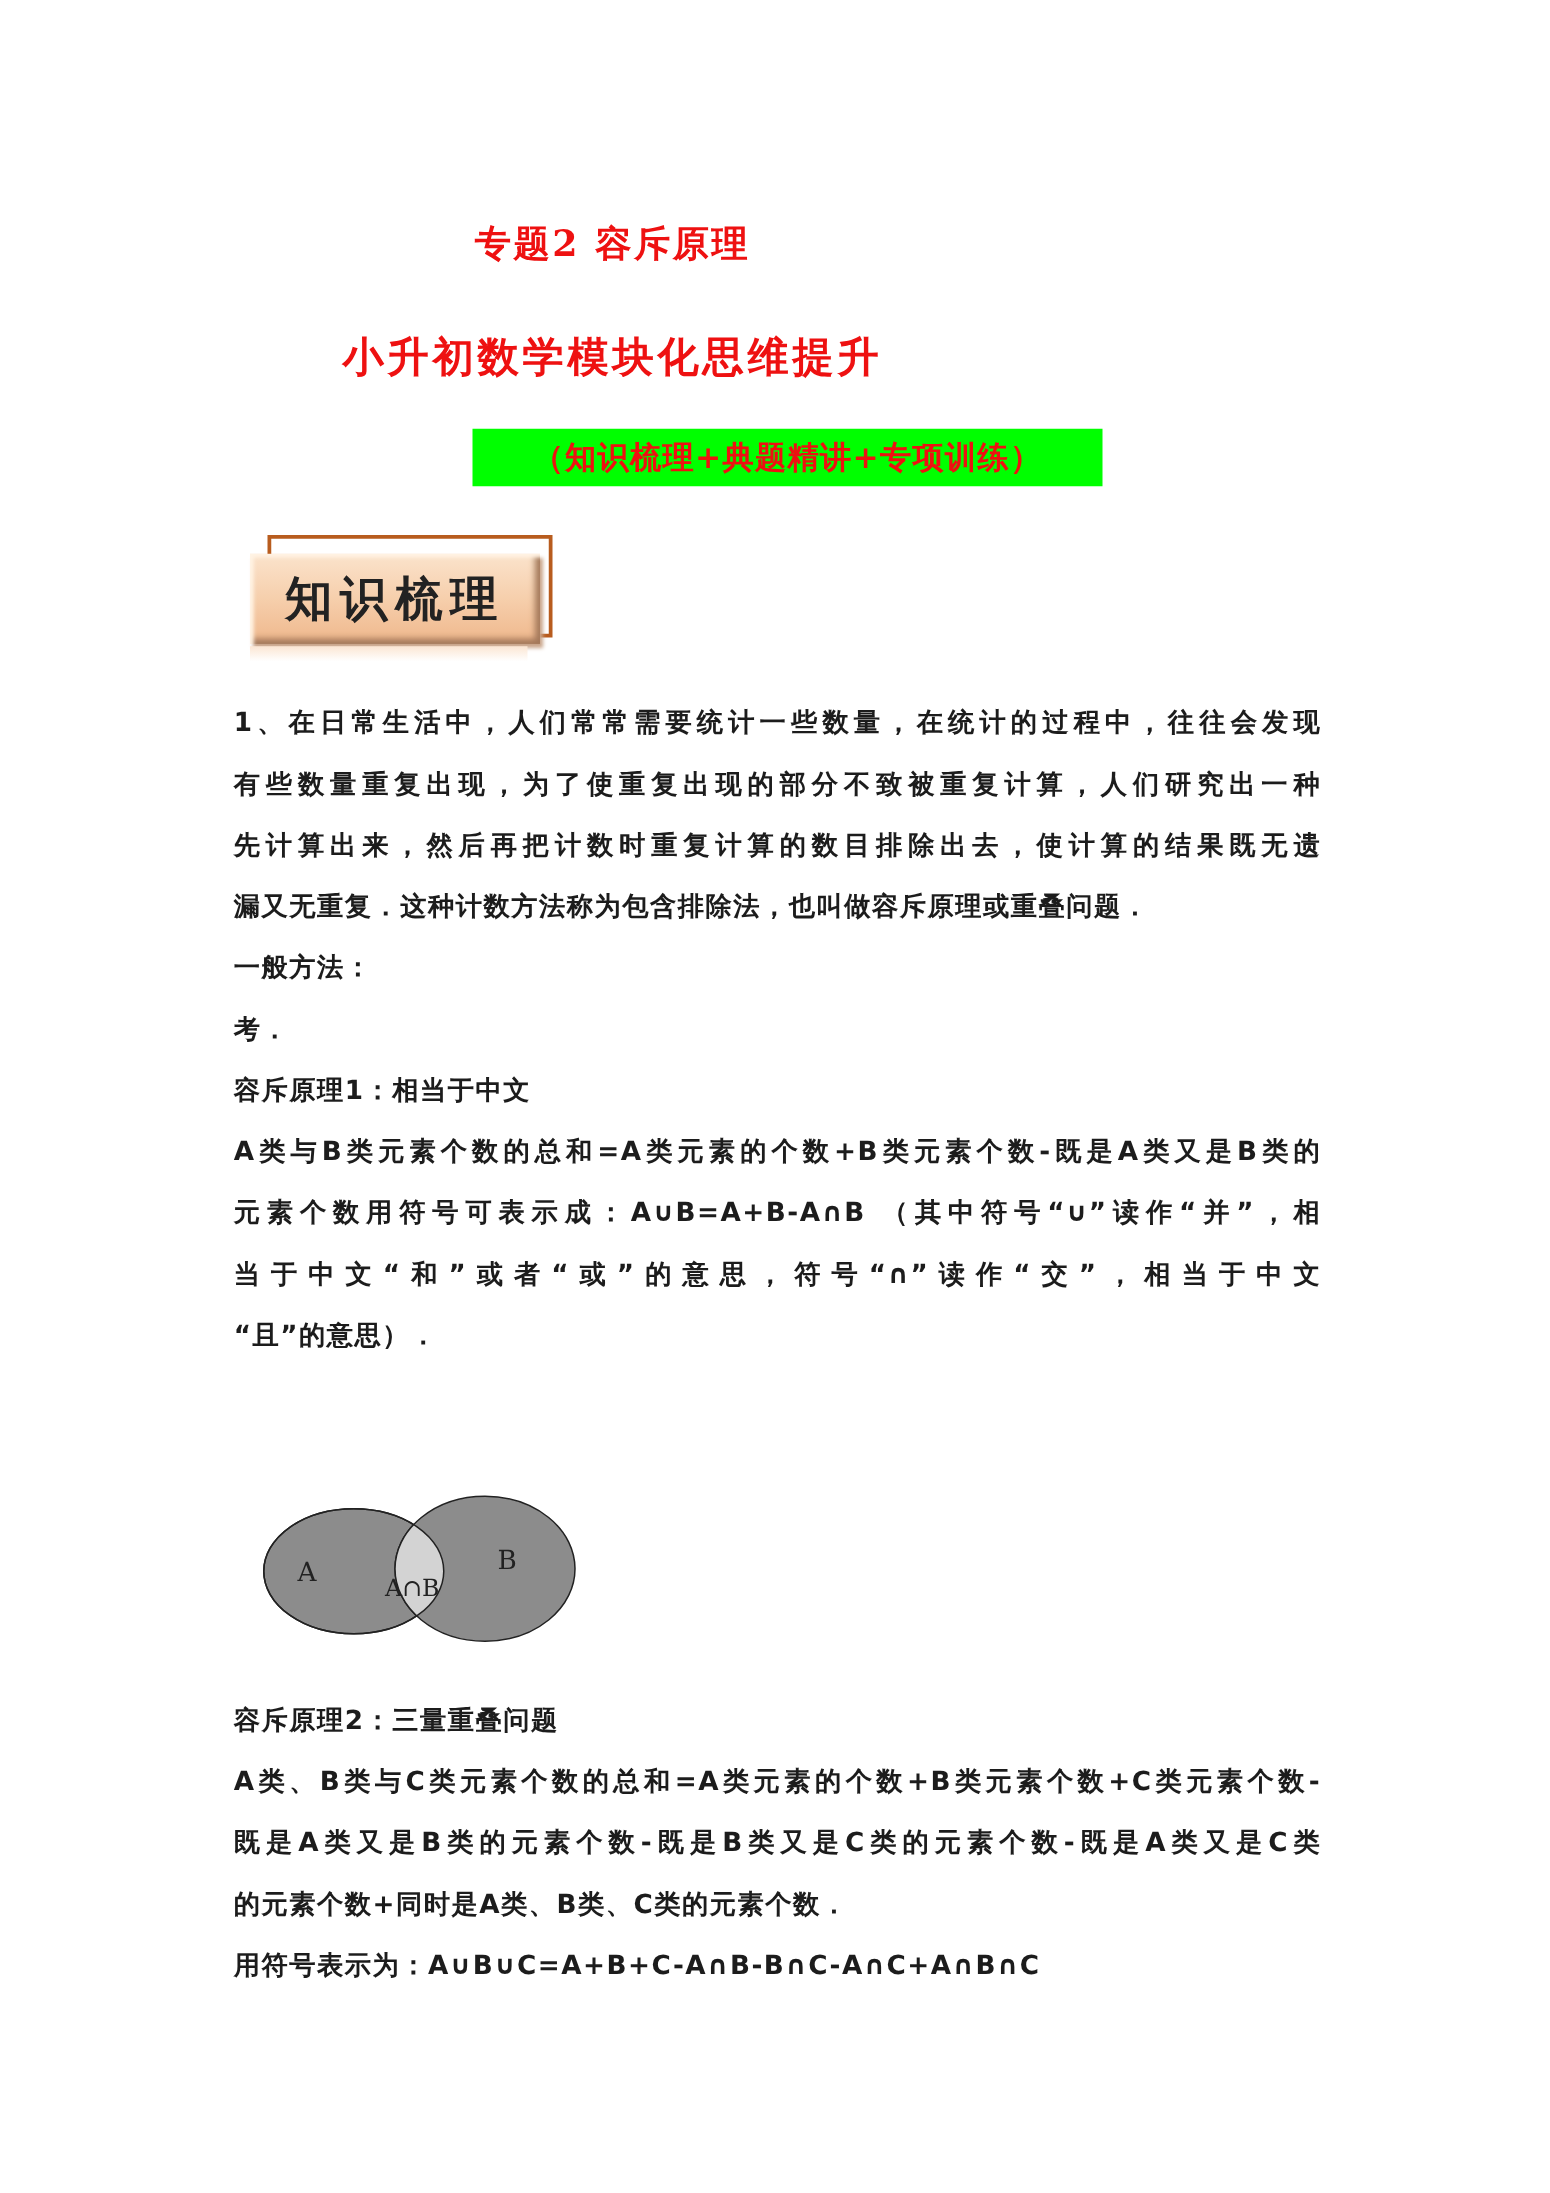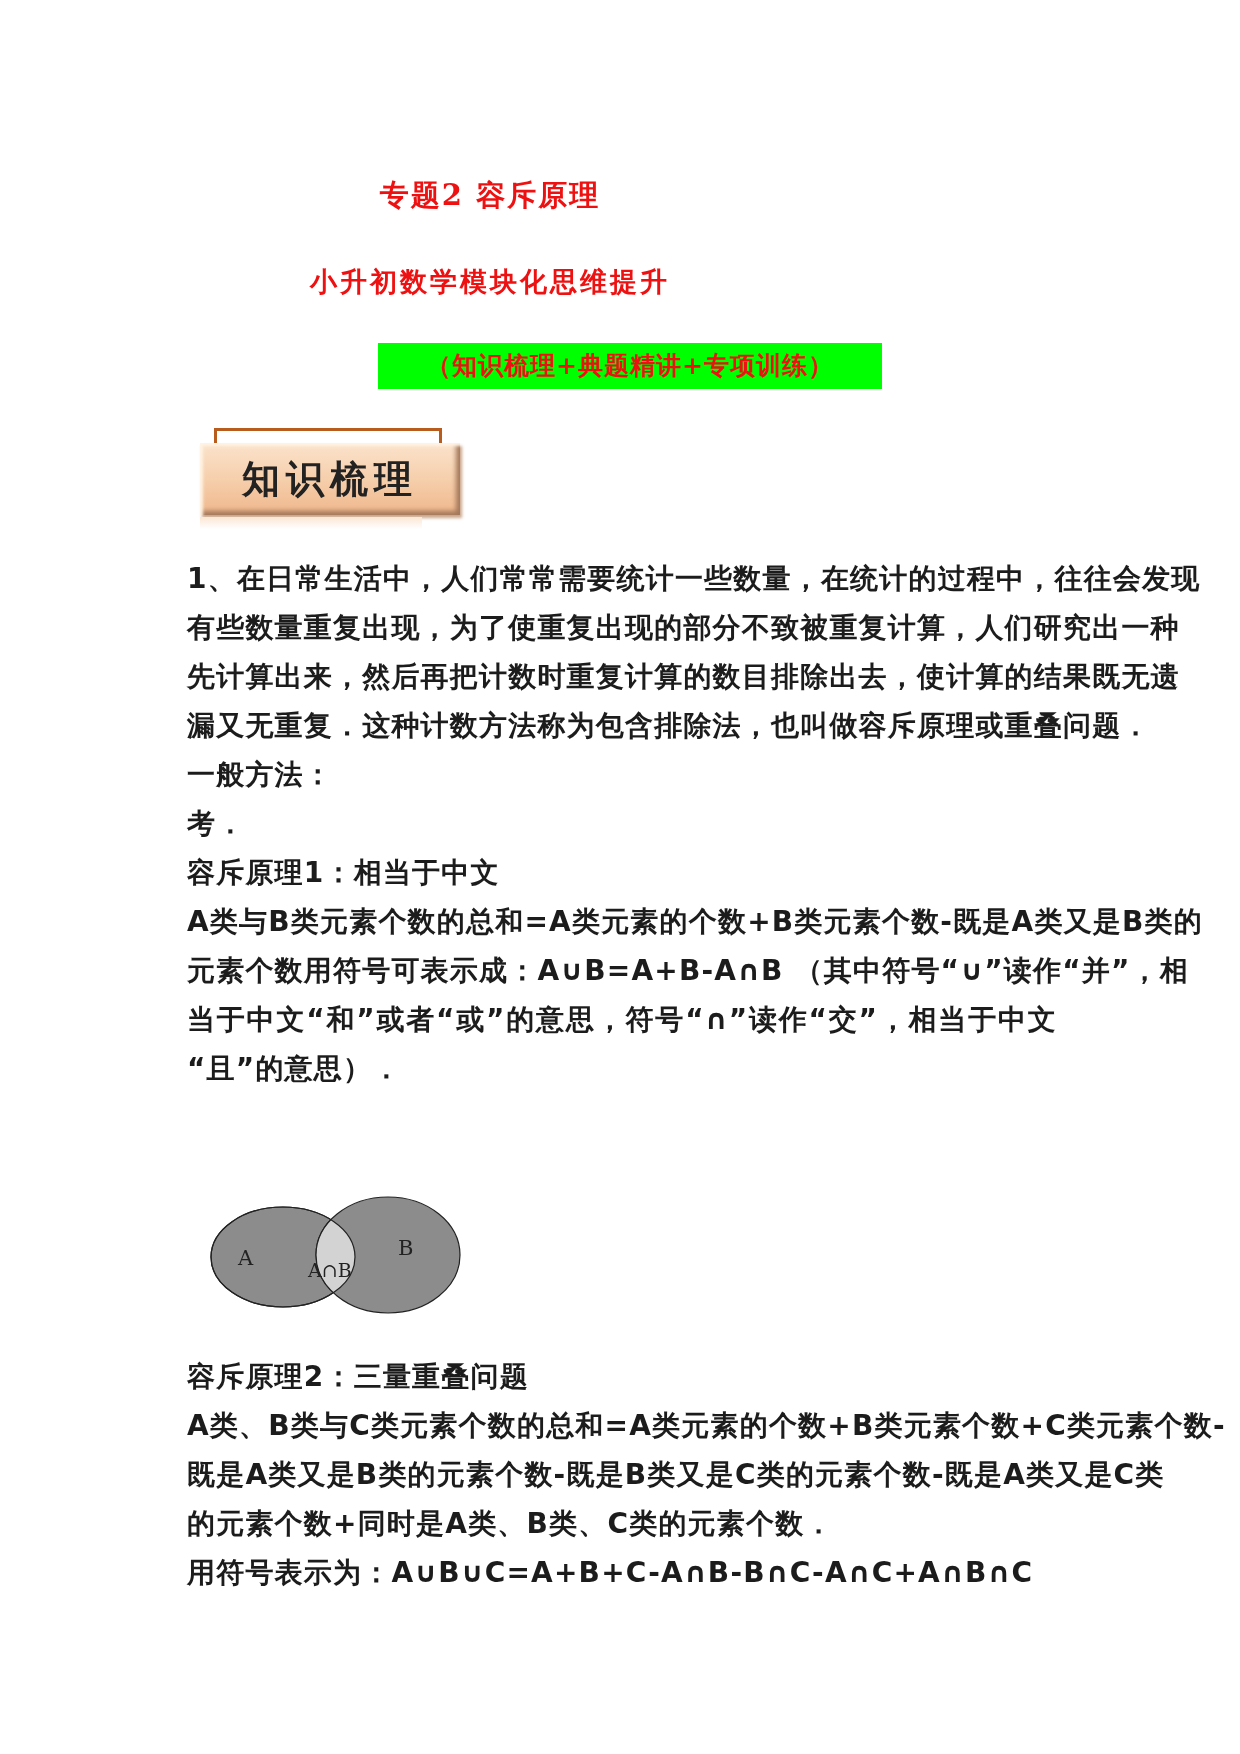--- a/index.html
+++ b/index.html
@@ -6,46 +6,46 @@
     body {
       width: 1240px; height: 1754px; position: relative; overflow: hidden;
       font-family: "DejaVu Sans", "Liberation Sans", sans-serif;
       color: #1a1a1a;
     }
     .title {
       position: absolute; left: 0; width: 980px; text-align: center;
       color: #ee1111; font-weight: bold; font-family: "DejaVu Serif", serif;
     }
     .t1 { top: 176px; font-size: 29px; letter-spacing: 2px; }
-    .t2 { top: 264px; font-size: 27px; letter-spacing: 3px; }
+    .t2 { top: 264px; font-size: 33px; letter-spacing: 3px; }
     .banner-wrap { position: absolute; top: 343px; left: 0; width: 1240px; text-align: center; }
     .banner {
       display: inline-block; background: #00ff00; color: #ee1111; font-weight: bold;
       font-size: 25px; padding: 3px 4px; font-family: "DejaVu Serif", serif; letter-spacing: 1px;
       margin-left: 20px; width: 496px; text-align: center; height: 40px; line-height: 40px;
     }
     .label-frame {
       position: absolute; left: 214px; top: 428px; width: 222px; height: 76px;
       border: 3px solid #b85c1e; border-left: 3px solid #b85c1e;
     }
     .label-box {
-      position: absolute; left: 200px; top: 443px; width: 260px; height: 72px;
+      position: absolute; left: 200px; top: 443px; width: 232px; height: 72px;
       background: linear-gradient(180deg, #fbe3cc 0%, #f6cfac 50%, #efb78c 100%);
       box-shadow: inset 3px 3px 3px #fff3e4, inset -4px -4px 5px #a3785a, 2px 3px 3px #c9a58a;
       display: flex; align-items: center; justify-content: center;
       font-family: "DejaVu Serif", serif; font-size: 38px; font-weight: bold; color: #222;
       letter-spacing: 6px;
     }
     .label-reflect {
       position: absolute; left: 200px; top: 517px; width: 222px; height: 12px;
       background: linear-gradient(180deg, #fbe6d3, #ffffff);
     }
     .p {
       position: absolute; left: 187px; width: 870px;
-      font-size: 28px; font-weight: bold; line-height: 49px; color: #1c1c1c;
+      font-size: 21px; font-weight: bold; line-height: 49px; color: #1c1c1c;
       letter-spacing: 1.2px;
     }
     .line { white-space: nowrap; height: 49px; }
     .justify { text-align: justify; text-align-last: justify; }
     .venn { position: absolute; left: 198px; top: 1195px; }
   </style>
 </head>
 <body>
 
 <div class="title t1">专题2 容斥原理</div>

